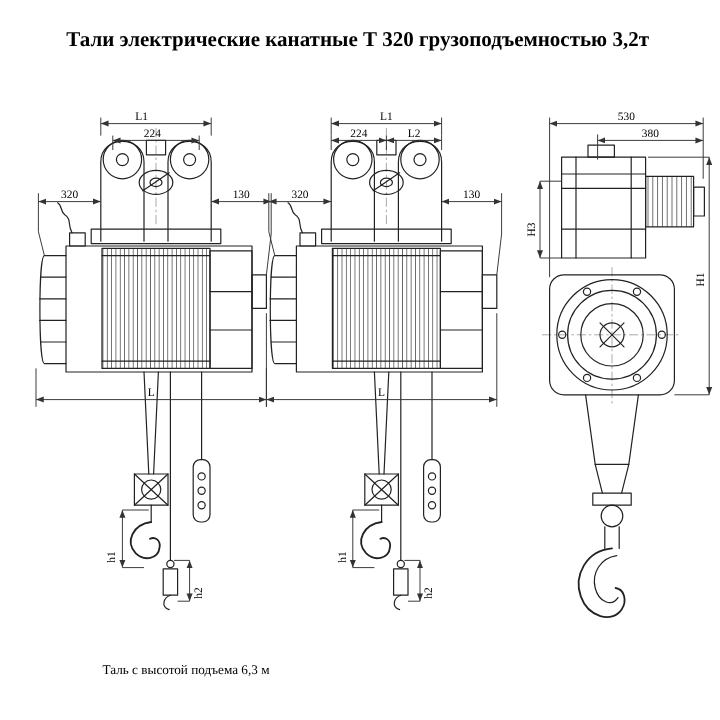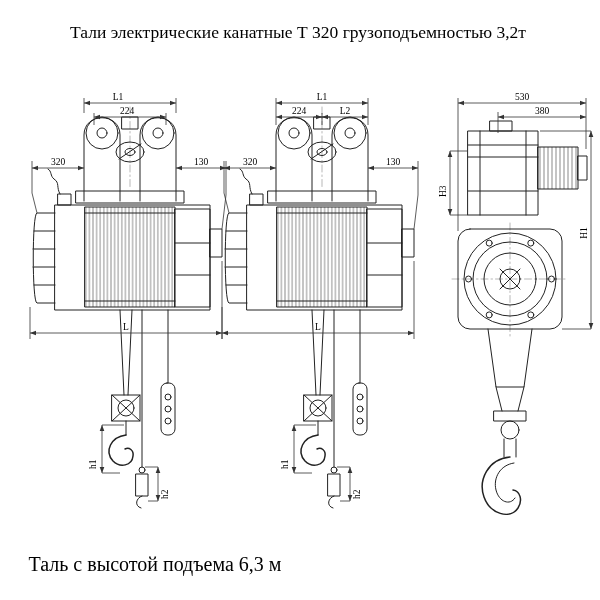--- a/index.html
+++ b/index.html
@@ -1,21 +1,21 @@
 <!DOCTYPE html>
 <html><head>
 <meta charset="utf-8">
 <style>
   html,body{margin:0;padding:0;background:#fff;}
   .page{position:relative;width:600px;height:600px;background:#ffffff;overflow:hidden;
         font-family:"Liberation Serif",serif;}
   .title{position:absolute;top:22px;left:0;width:596px;text-align:center;margin:0;
-         font-size:17.5px;font-weight:normal;color:#000;}
+         font-size:17.5px;font-weight:bold;color:#000;}
   .captions{position:absolute;top:553px;left:0;width:600px;height:30px;}
-  .caption{position:absolute;top:0;text-align:center;font-size:20px;color:#000;}
+  .caption{position:absolute;top:0;text-align:center;font-size:11px;color:#000;}
   .caption.left{left:0;width:310px;}
   .caption.right{left:290px;width:310px;}
   svg.drawing{position:absolute;left:0;top:0;}
   .ln{fill:none;stroke:#222;stroke-width:1;stroke-linecap:round;stroke-linejoin:round;}
   .thick{stroke-width:1.5;}
   .dim line{stroke:#333;stroke-width:.8;fill:none;}
   .dim .arrowed{marker-start:url(#ar);marker-end:url(#ar);}
   .cl{stroke:#999;stroke-width:.7;stroke-dasharray:7 3 1.5 3;}
   text.dimtxt{font-family:"Liberation Serif",serif;font-size:9.5px;fill:#000;stroke:none;}
 </style>

